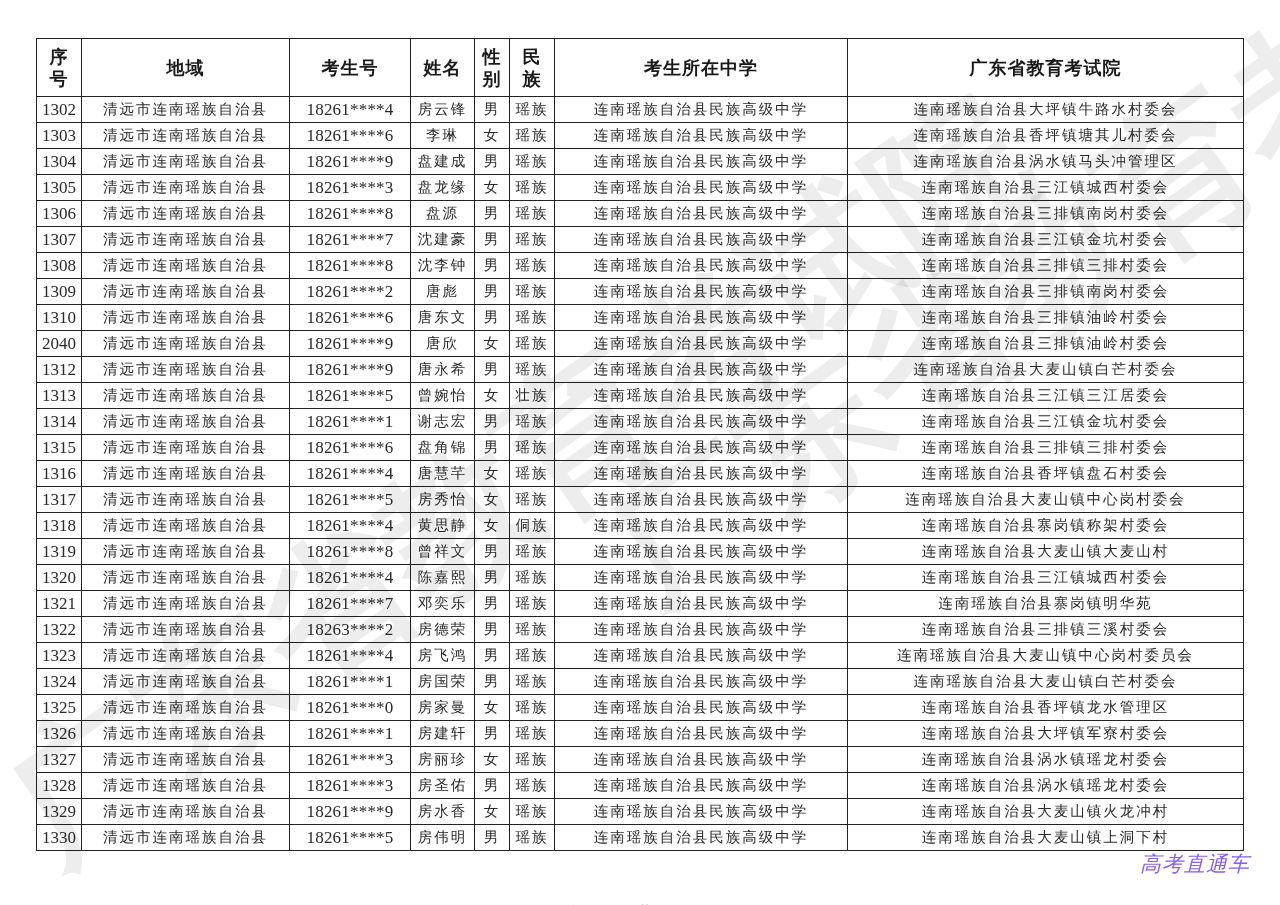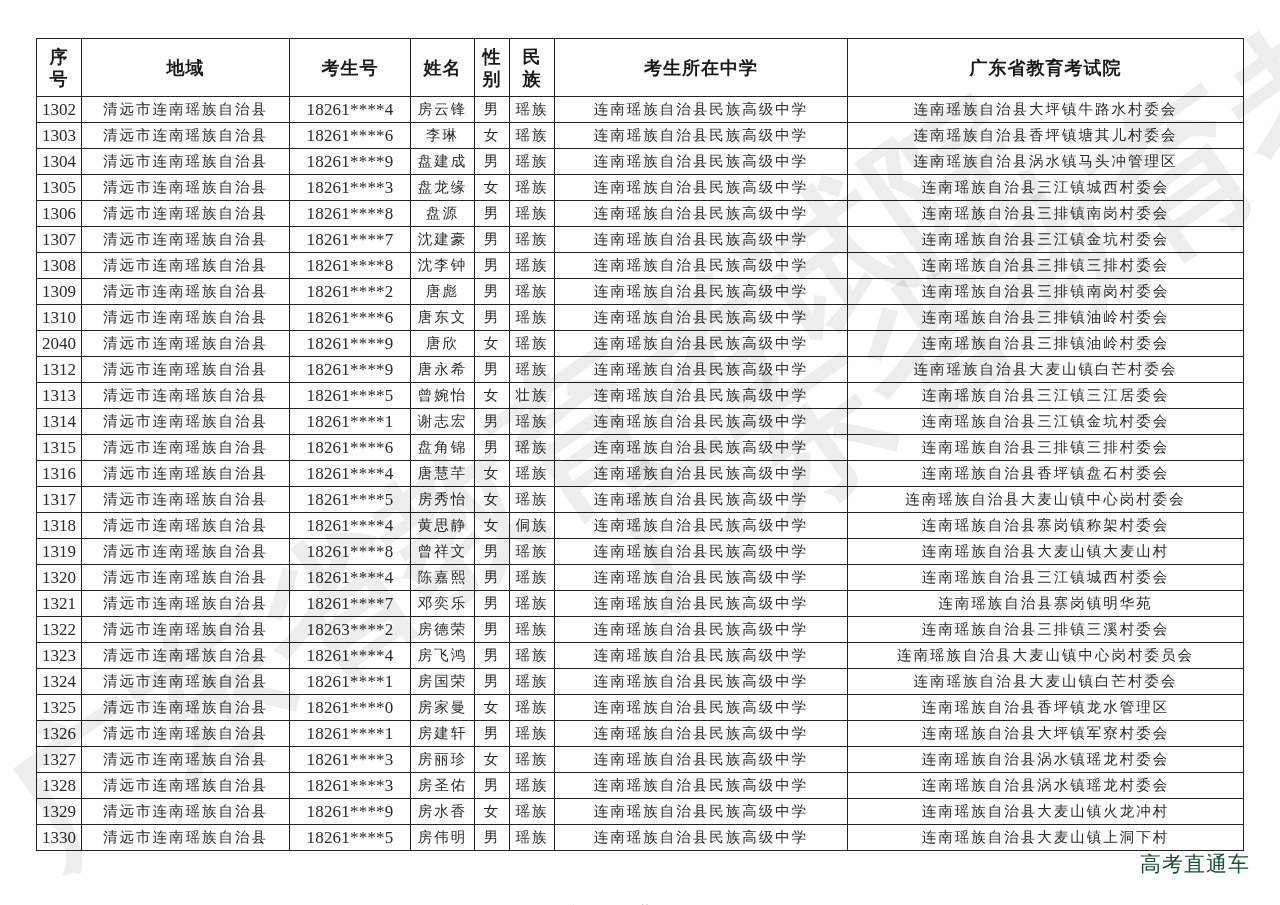--- a/index.html
+++ b/index.html
@@ -30,22 +30,23 @@
   }
   table.roster td.num, table.roster td.sid { font-family: "Liberation Serif", serif; font-size: 17px; letter-spacing: 0; margin-top: 20px; }
   table.roster td.sid { letter-spacing: 0.2px; }
   .footer {
     position: absolute; top: 903px; left: 0; width: 1280px; text-align: center; z-index: 3;
     font-family: "Liberation Serif", serif; font-size: 15px; color: #222;
   }
   .footer span { display: inline-block; margin-left: -20px; }
   .brand {
     position: absolute; right: 30px; top: 850px; z-index: 3;
-    font-family: "DejaVu Sans", sans-serif; font-size: 21px; color: #14532d; letter-spacing: 1px;
+    font-family: "DejaVu Sans", sans-serif; font-size: 21px; color: #8b5cf6; letter-spacing: 1px;
     text-shadow: 0 0 2px #fff, 0 0 2px #fff;
+    font-style: italic;
   }
 </style>
 </head>
 <body>
 
 <div class="watermark" style="left:-80px; top:380px;">广东省教育考试院</div>
 <div class="watermark" style="left:520px; top:120px;">广东省教育考试院</div>
 
 <table class="roster">
   <colgroup>

